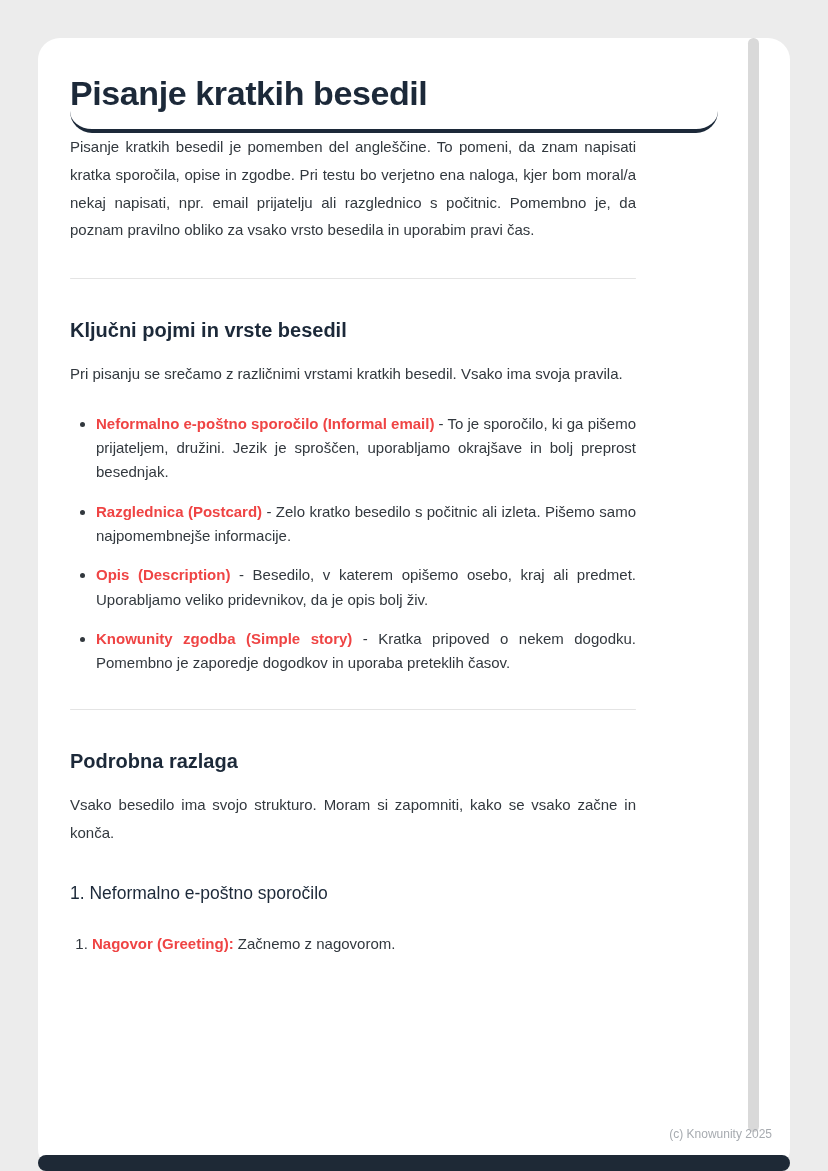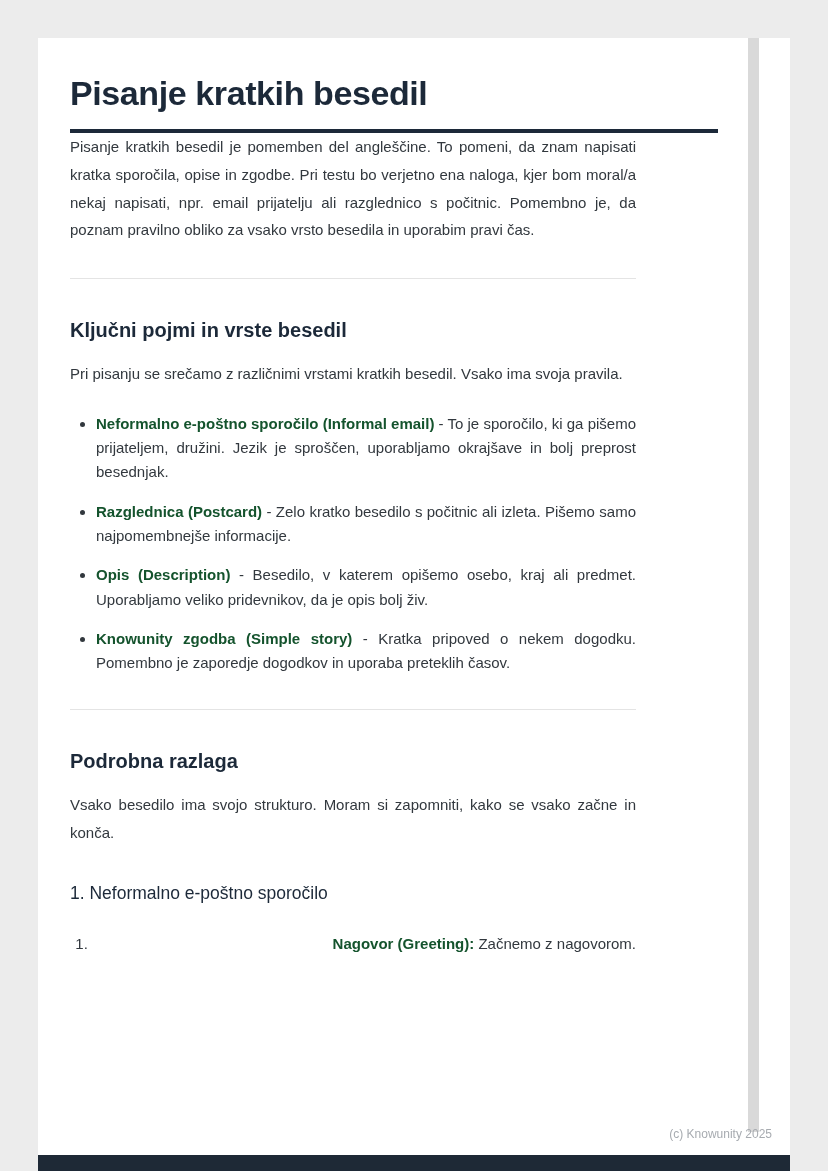--- a/index.html
+++ b/index.html
@@ -1,15 +1,15 @@
 <!DOCTYPE html>
 <html><head>
 <meta charset="utf-8">
 <style>
-  * { box-sizing: border-box; }
+  * { box-sizing: border-box; border-radius: 22px; }
   html, body { margin: 0; padding: 0; }
   body {
     width: 828px;
     height: 1171px;
     overflow: hidden;
     background: #ececec;
     font-family: "Liberation Sans", sans-serif;
     -webkit-font-smoothing: antialiased;
   }
   .page {
@@ -60,27 +60,26 @@
     margin: 24px 0 0;
     padding-left: 26px;
   }
   ul.concept-list > li {
     font-size: 15px;
     line-height: 1.62;
     color: #32383e;
     text-align: justify;
     margin-bottom: 15px;
   }
-  .term { font-weight: 700; color: #14532d; }
+  .term { font-weight: 700; color: #ef4444; }
   ol.step-list {
     margin: 28px 0 0;
     padding-left: 22px;
     font-size: 15px;
     color: #32383e;
-    text-align: right;
   }
   ol.step-list > li { line-height: 1.6; }
   ul.example-list {
     list-style: disc;
     margin: 16px 0 0;
     padding-left: 24px;
   }
   ul.example-list > li {
     font-style: italic;
     line-height: 1.6;

